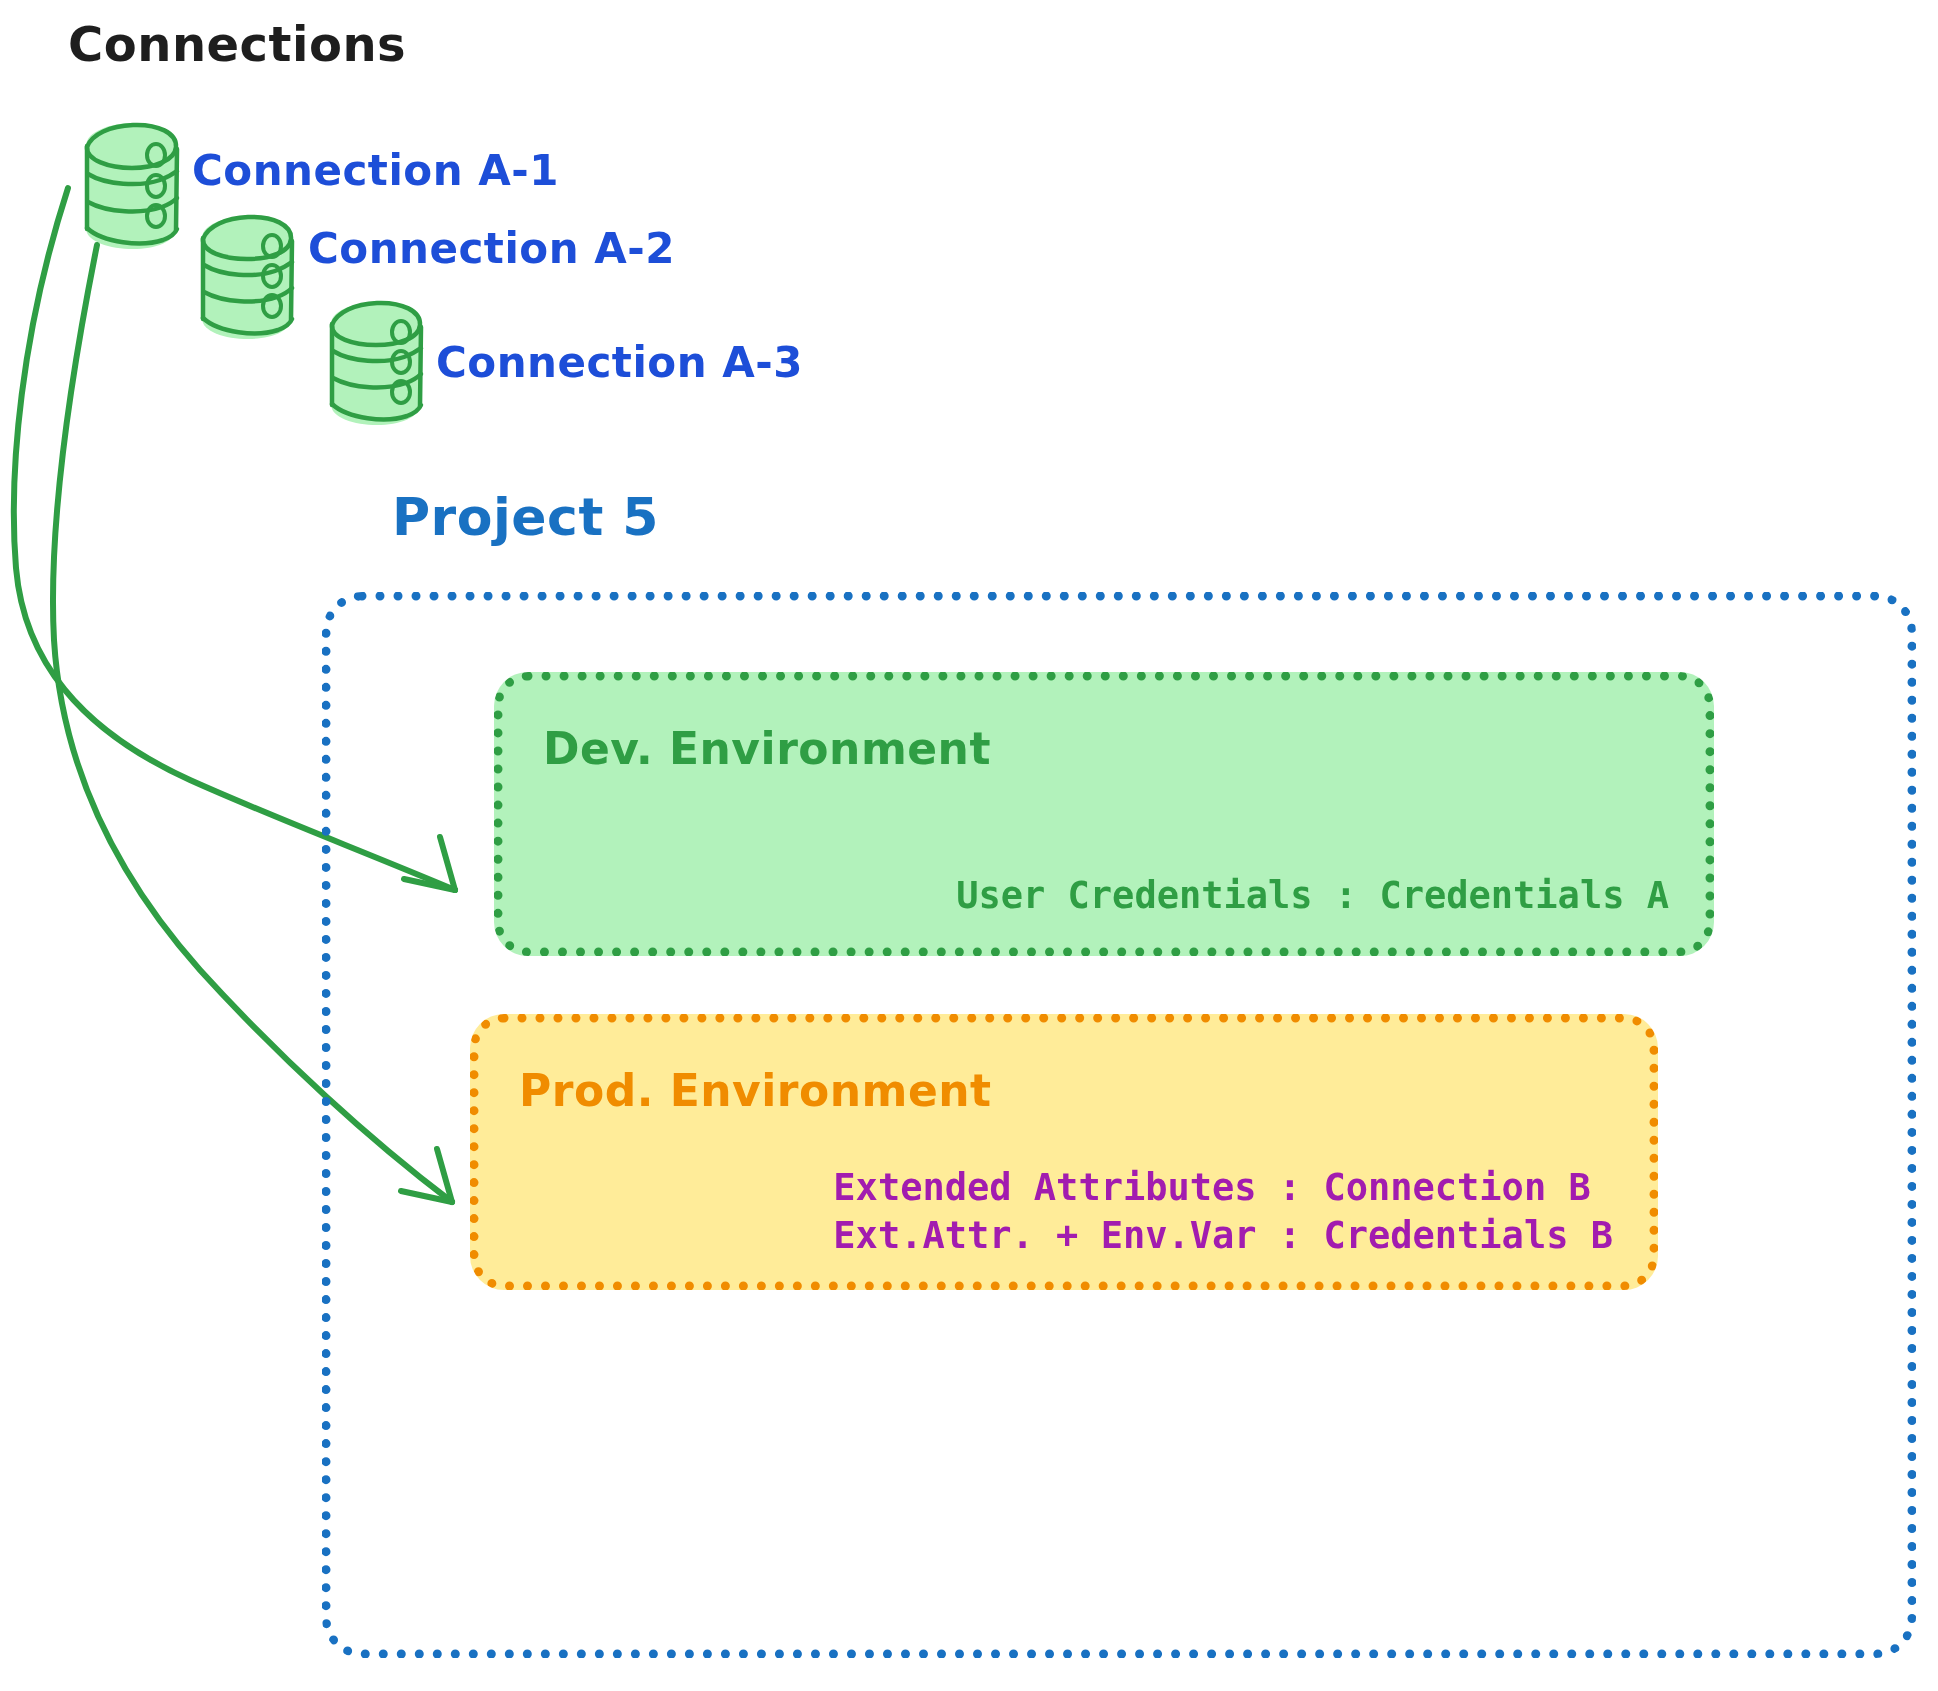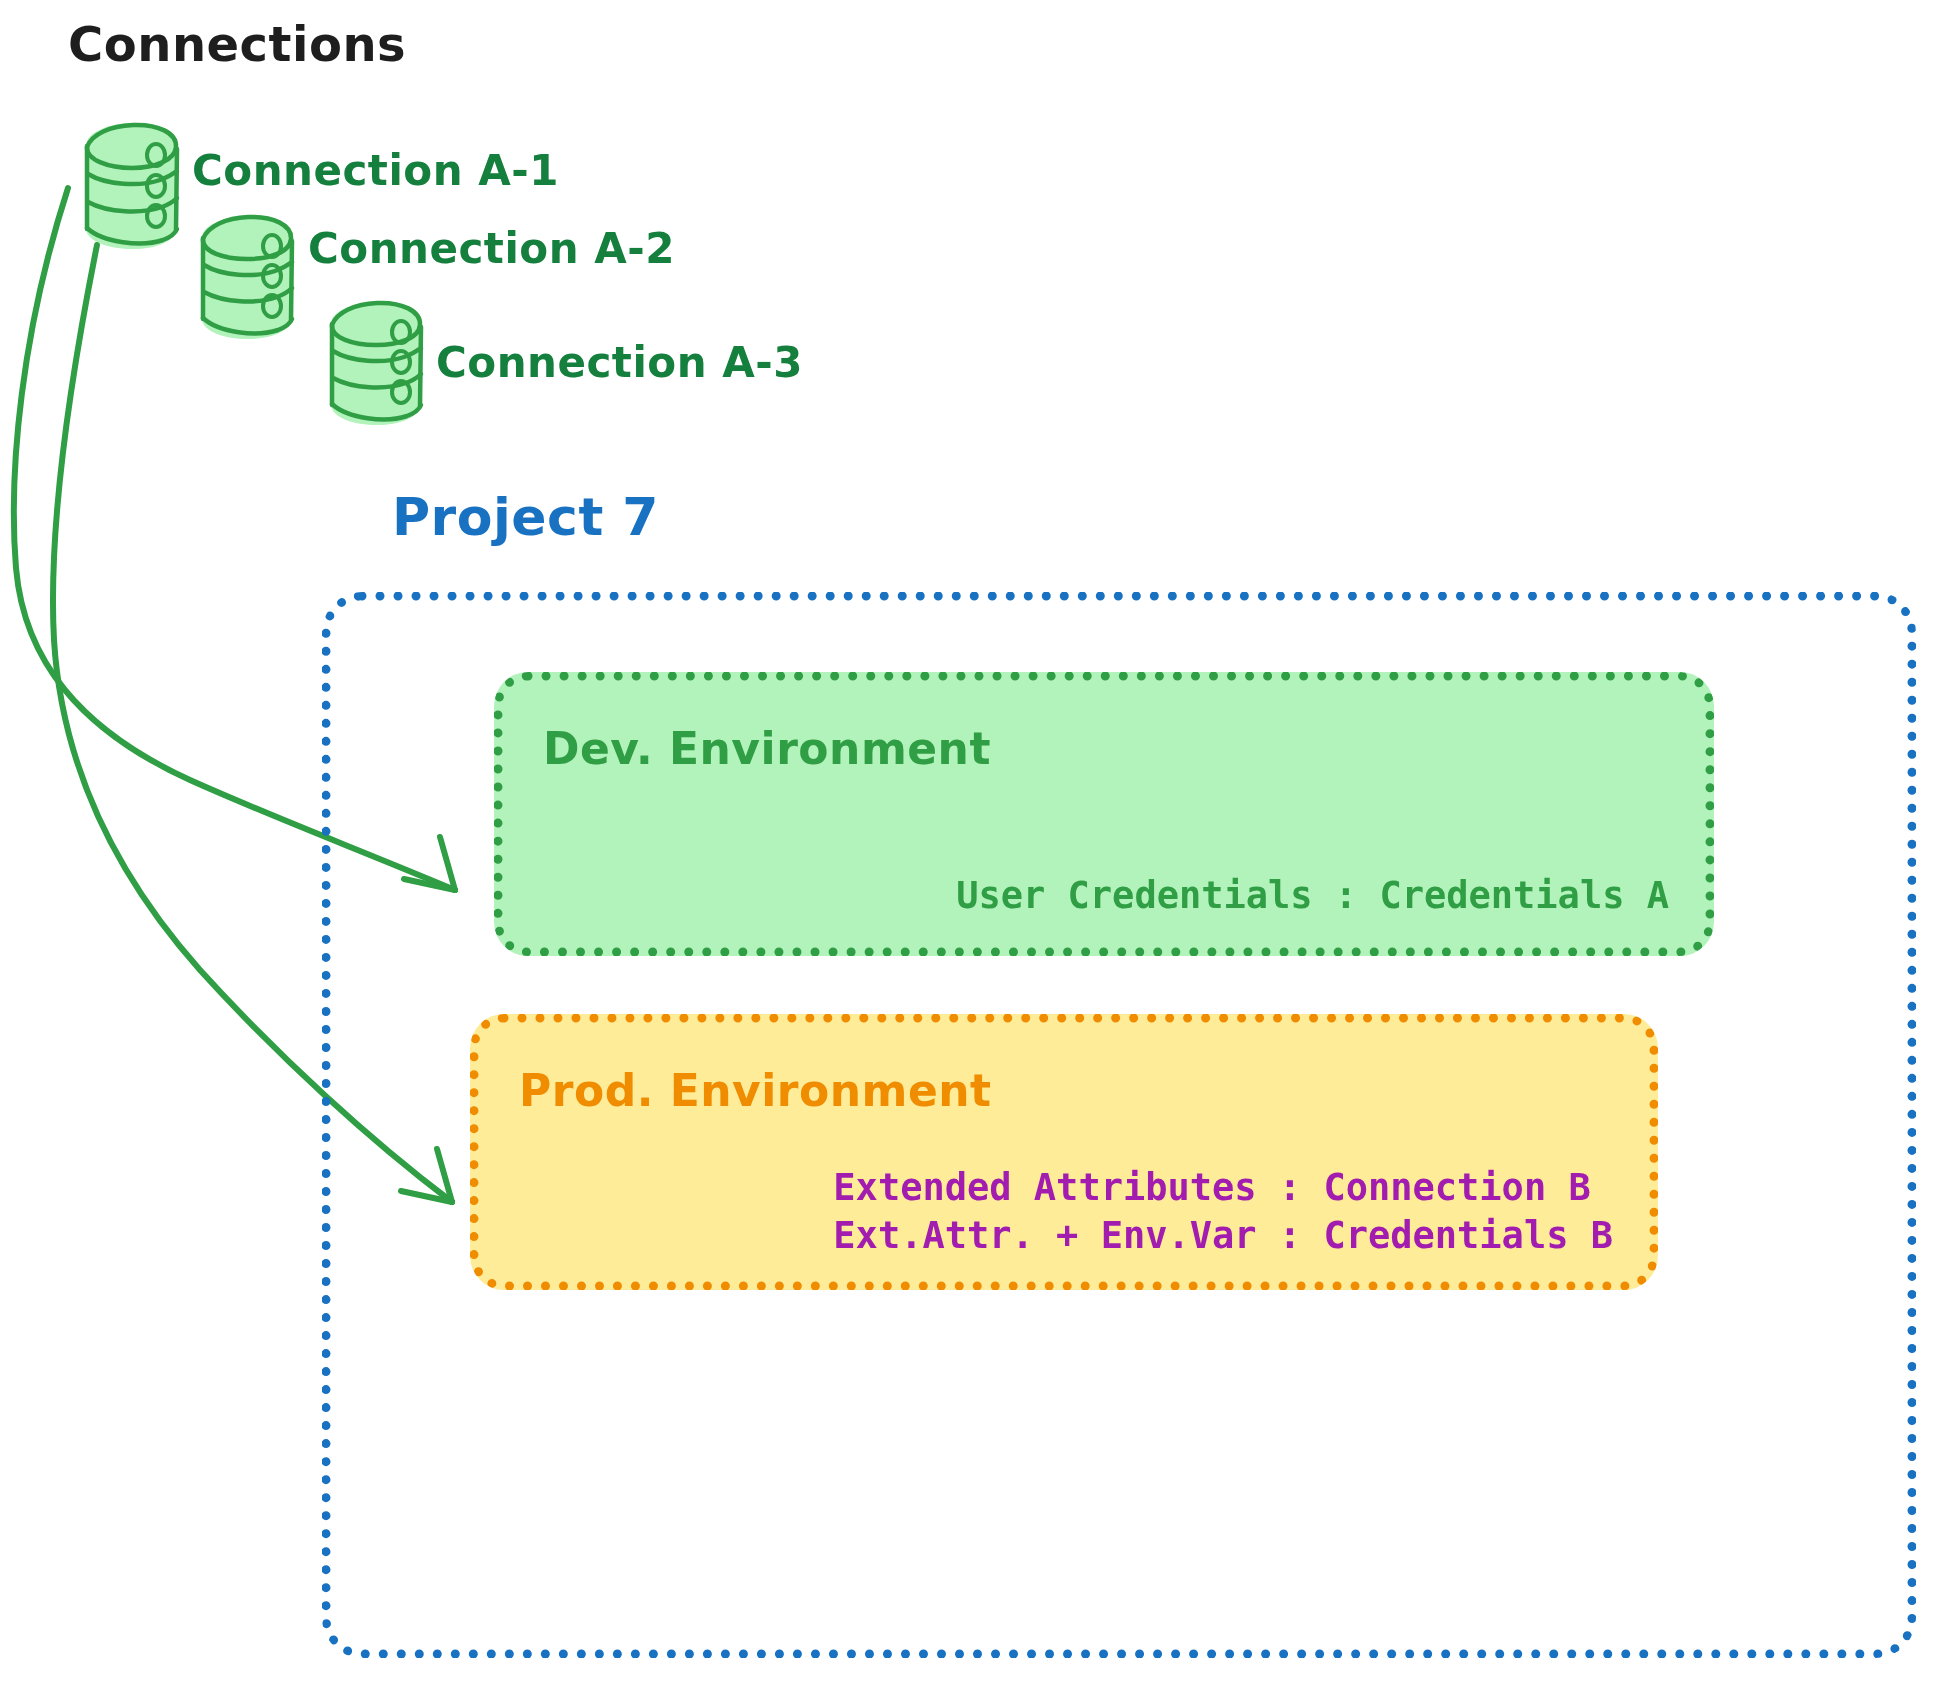--- a/index.html
+++ b/index.html
@@ -34,21 +34,21 @@
   
   #title-connections {
     left: 68px; top: 16px;
     font-size: 48px;
     color: #1e1e1e;
   }
 
   
   .conn-label {
     font-size: 42px;
-    color: #15803d;
+    color: #1d4ed8;
   }
   #conn-label-0 { left: 192px; top: 146px; }
   #conn-label-1 { left: 308px; top: 224px; }
   #conn-label-2 { left: 436px; top: 330px; margin-top: 8px; }
 
   
   #project-title {
     left: 392px; top: 487px;
     font-size: 52px;
     color: #1971c2;
@@ -166,21 +166,21 @@
 </svg>
 
 <div class="abs hand" id="title-connections">Connections</div>
 
 <div class="abs hand conn-label" id="conn-label-0">Connection A-1</div>
 
 <div class="abs hand conn-label" id="conn-label-1">Connection A-2</div>
 
 <div class="abs hand conn-label" id="conn-label-2">Connection A-3</div>
 
-<div class="abs hand" id="project-title">Project 7</div>
+<div class="abs hand" id="project-title">Project 5</div>
 
 <div class="env-box" id="project-box"></div>
 
 <div class="env-box" id="dev-box">
   <div class="hand env-title" id="dev-title">Dev. Environment</div>
   <div class="mono env-detail" id="dev-detail">User Credentials : Credentials A</div>
 </div>
 
 <div class="env-box" id="prod-box">
   <div class="hand env-title" id="prod-title">Prod. Environment</div>

